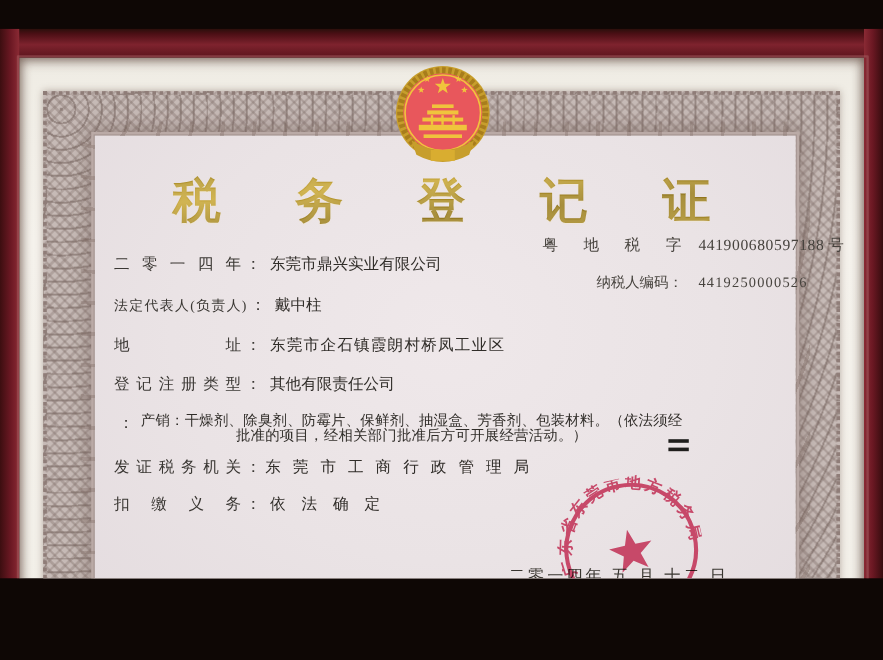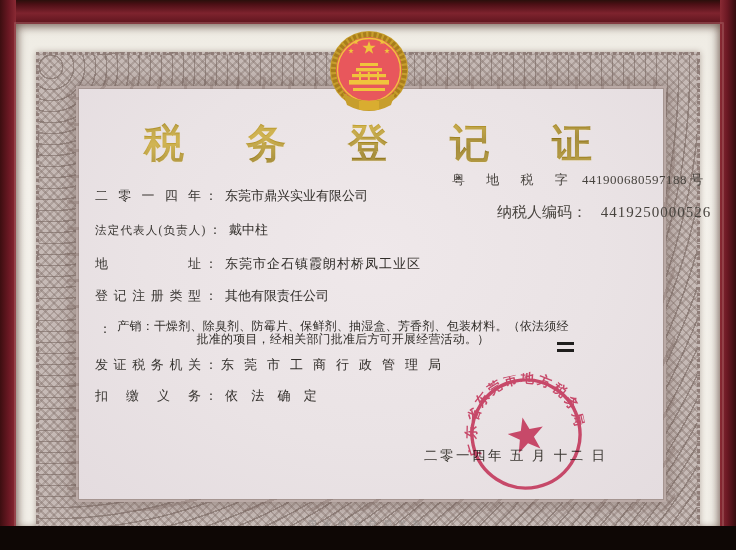--- a/index.html
+++ b/index.html
@@ -1,17 +1,17 @@
 <!DOCTYPE html>
 <html><head>
 <meta charset="utf-8">
 <style>
   html,body{margin:0;padding:0;background:#0e0705;}
-  .photo{position:relative;width:736px;height:526px;overflow:hidden;
-         font-family:"Liberation Serif","DejaVu Serif",serif;background:#190d08;}
+  .photo{position:relative;width:736px;height:458px;overflow:hidden;
+         font-family:"Liberation Serif","DejaVu Serif",serif;background:#190d08;margin-top:24px;}
 
   
   .frame-strip{position:absolute;z-index:40;}
   .frame-top{left:0;top:0;width:736px;height:24px;
     background:linear-gradient(180deg,#2a0f0b 0%,#4c0f15 18%,#7e232e 55%,#5c141c 100%);}
   .frame-bottom{left:0;top:528px;width:736px;height:22px;
     background:linear-gradient(0deg,#3a0e0c 0%,#6f1d26 45%,#8b2a33 80%,#54121a 100%);}
   .frame-left{left:0;top:0;width:16px;height:550px;
     background:linear-gradient(90deg,#3c0e10 0%,#6b1823 55%,#8a2a34 100%);}
   .frame-right{left:720px;top:0;width:16px;height:550px;
@@ -50,21 +50,21 @@
 
   .title{left:0;top:116px;width:736px;text-align:center;
     font-size:40px;font-weight:bold;letter-spacing:26px;padding-left:26px;box-sizing:border-box;
     background:linear-gradient(175deg,#8d741b 0%,#c2a133 35%,#8a6f16 60%,#b3942c 100%);
     -webkit-background-clip:text;background-clip:text;color:transparent;
     text-shadow:0 1px 1px rgba(255,240,180,.25);}
 
   .serial{left:452px;top:171px;font-size:13px;color:#47433e;}
   .serial .sp{letter-spacing:9px;}
   .serial .num{letter-spacing:.5px;margin-left:2px;}
-  .code{left:497px;top:203px;font-size:15px;color:#47433e;text-align:right;}
+  .code{left:497px;top:203px;font-size:12px;color:#47433e;text-align:right;}
   .code .num{margin-left:10px;letter-spacing:1px;}
 
   .row{position:absolute;left:95px;display:flex;align-items:flex-start;font-size:13px;}
   .flabel{display:inline-block;width:106px;text-align:justify;text-align-last:justify;
           color:#3a3733;}
   .flabel.tight{font-size:11.5px;width:110px;padding-top:1.5px;letter-spacing:-.4px;}
   .colon{width:20px;text-align:center;color:#3a3733;}
   .fvalue{margin-left:4px;color:#302d29;text-align:center;}
   .fvalue.addr{letter-spacing:1px;}
   .fvalue.scopeblk{width:452px;font-size:12px;line-height:13px;margin-left:2px;letter-spacing:.2px;}

